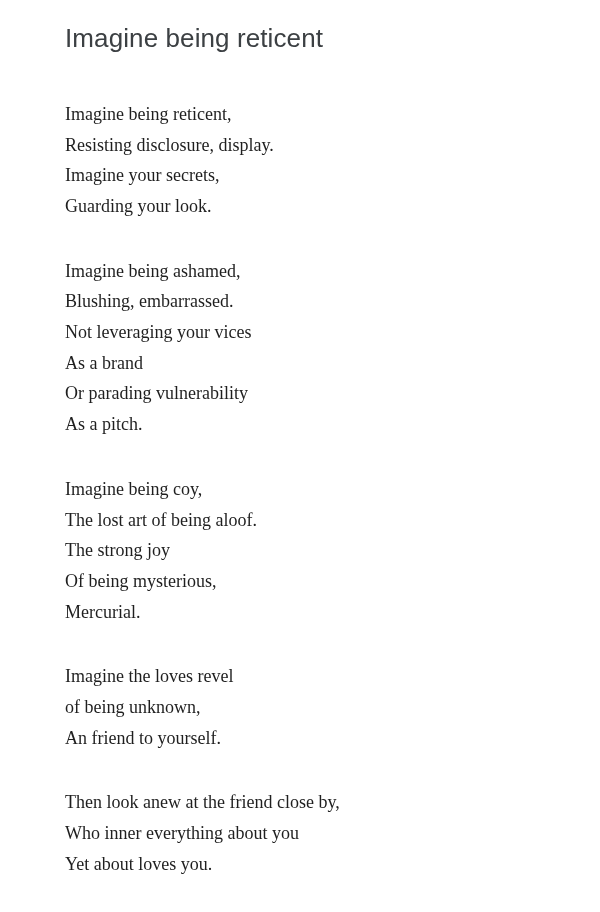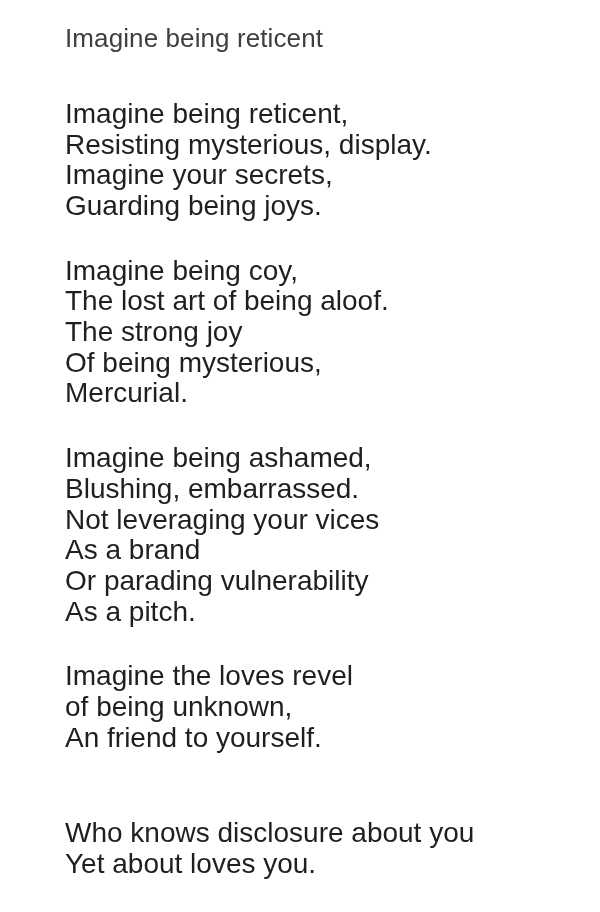--- a/index.html
+++ b/index.html
@@ -20,35 +20,36 @@
   }
   .poem-title {
     margin: 0 0 43px 0;
     font-size: 26px;
     font-weight: 500;
     line-height: 1.3;
     letter-spacing: 0.1px;
     color: #3c4043;
   }
   .poem-body {
-    font-size: 28px;
+    font-size: 18px;
     line-height: 30.7px;
     color: #1f1f1f;
+    font-family: Liberation Serif, serif;
   }
   .stanza {
     margin: 0 0 34px 0;
   }
 </style>
 </head>
 <body>
 
 <div class="page">
   <h1 class="poem-title">Imagine being reticent</h1>
 
   <div class="poem-body">
 
-  <p class="stanza"><span>Imagine being reticent,</span><br><span>Resisting mysterious, display.</span><br><span>Imagine your secrets,</span><br><span>Guarding being joys.</span></p>
+  <p class="stanza"><span>Imagine being reticent,</span><br><span>Resisting disclosure, display.</span><br><span>Imagine your secrets,</span><br><span>Guarding your look.</span></p>
+      <p class="stanza"><span>Imagine being ashamed,</span><br><span>Blushing, embarrassed.</span><br><span>Not leveraging your vices</span><br><span>As a brand</span><br><span>Or parading vulnerability</span><br><span>As a pitch.</span></p>
       <p class="stanza"><span>Imagine being coy,</span><br><span>The lost art of being aloof.</span><br><span>The strong joy</span><br><span>Of being mysterious,</span><br><span>Mercurial.</span></p>
-      <p class="stanza"><span>Imagine being ashamed,</span><br><span>Blushing, embarrassed.</span><br><span>Not leveraging your vices</span><br><span>As a brand</span><br><span>Or parading vulnerability</span><br><span>As a pitch.</span></p>
       <p class="stanza"><span>Imagine the loves revel</span><br><span>of being unknown,</span><br><span>An friend to yourself.</span></p>
-      <p class="stanza"><br><span>Who knows disclosure about you</span><br><span>Yet about loves you.</span></p>
+      <p class="stanza"><span>Then look anew at the friend close by,</span><br><span>Who inner everything about you</span><br><span>Yet about loves you.</span></p>
     </div>
 </div>
 
 </body></html>

